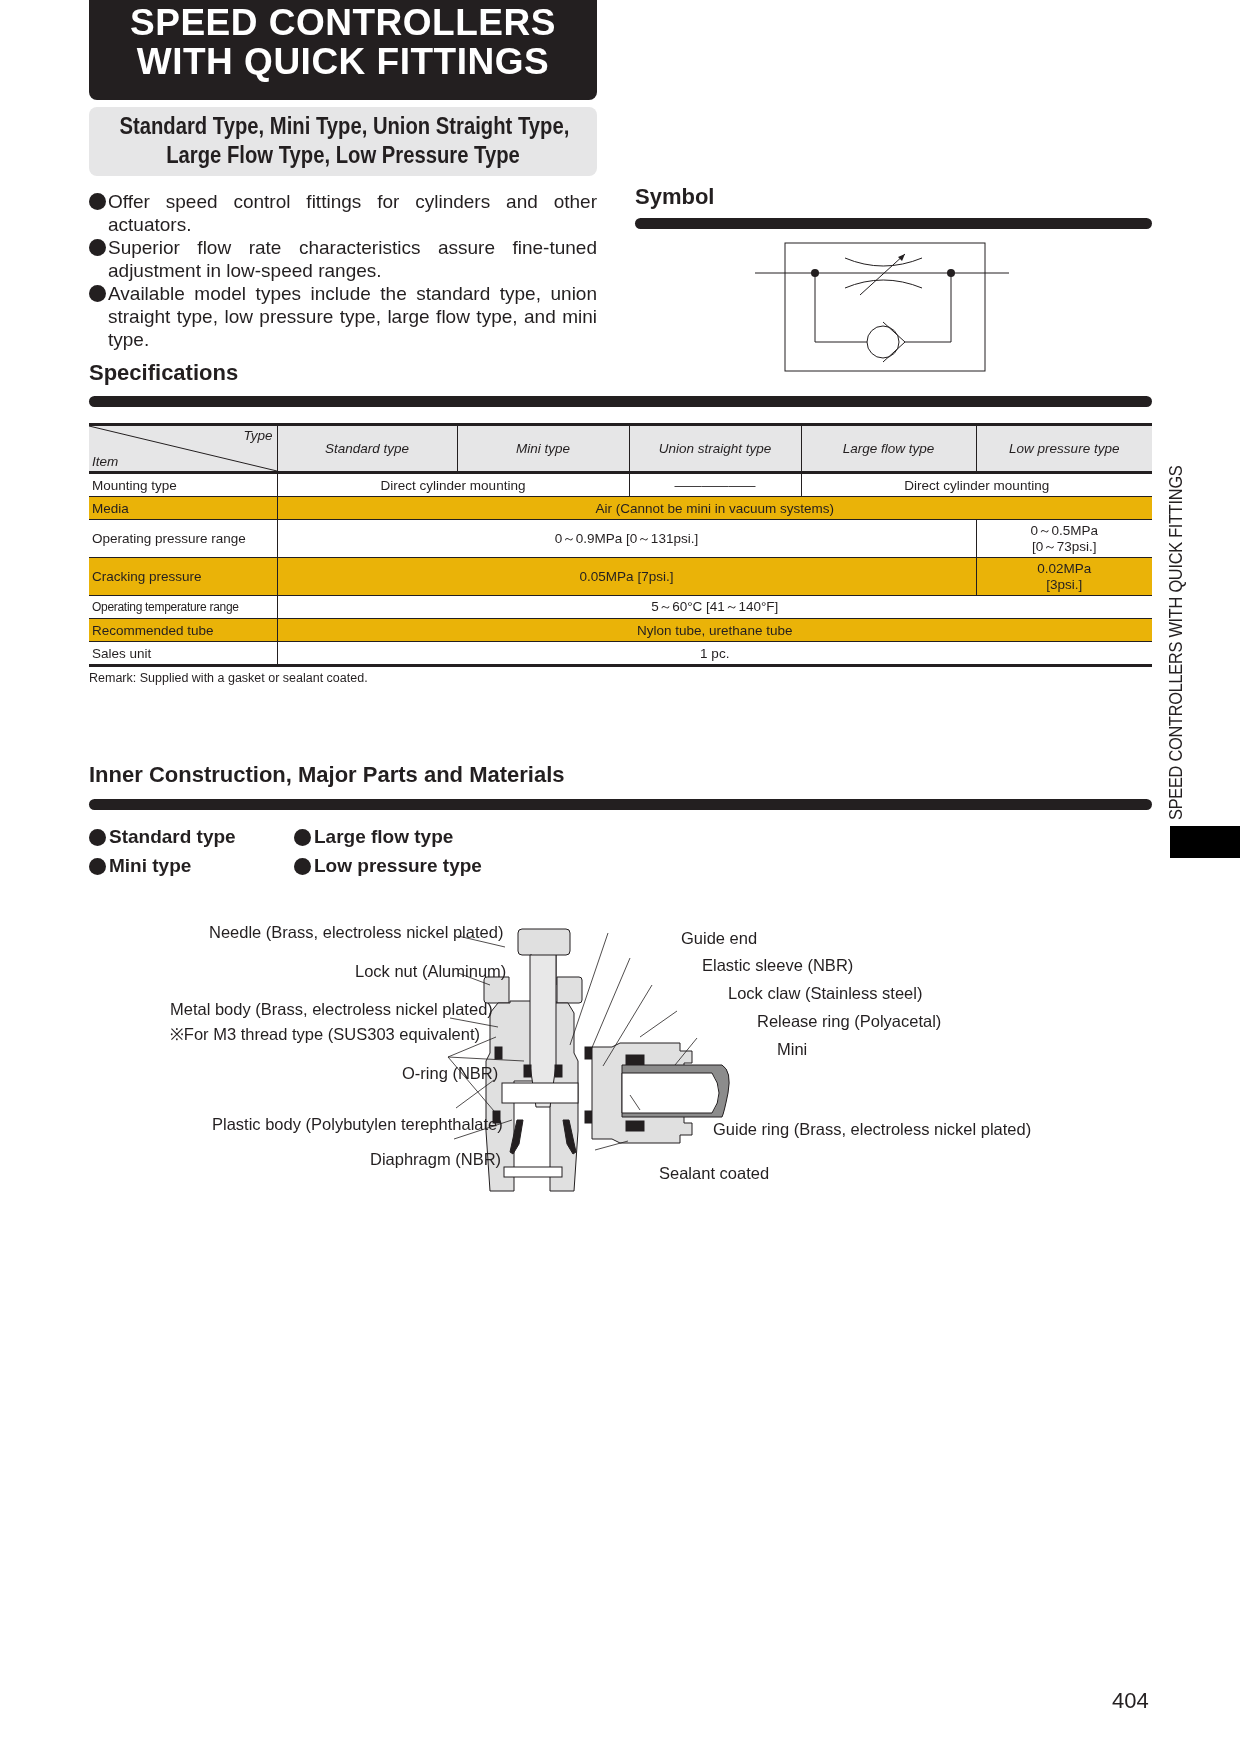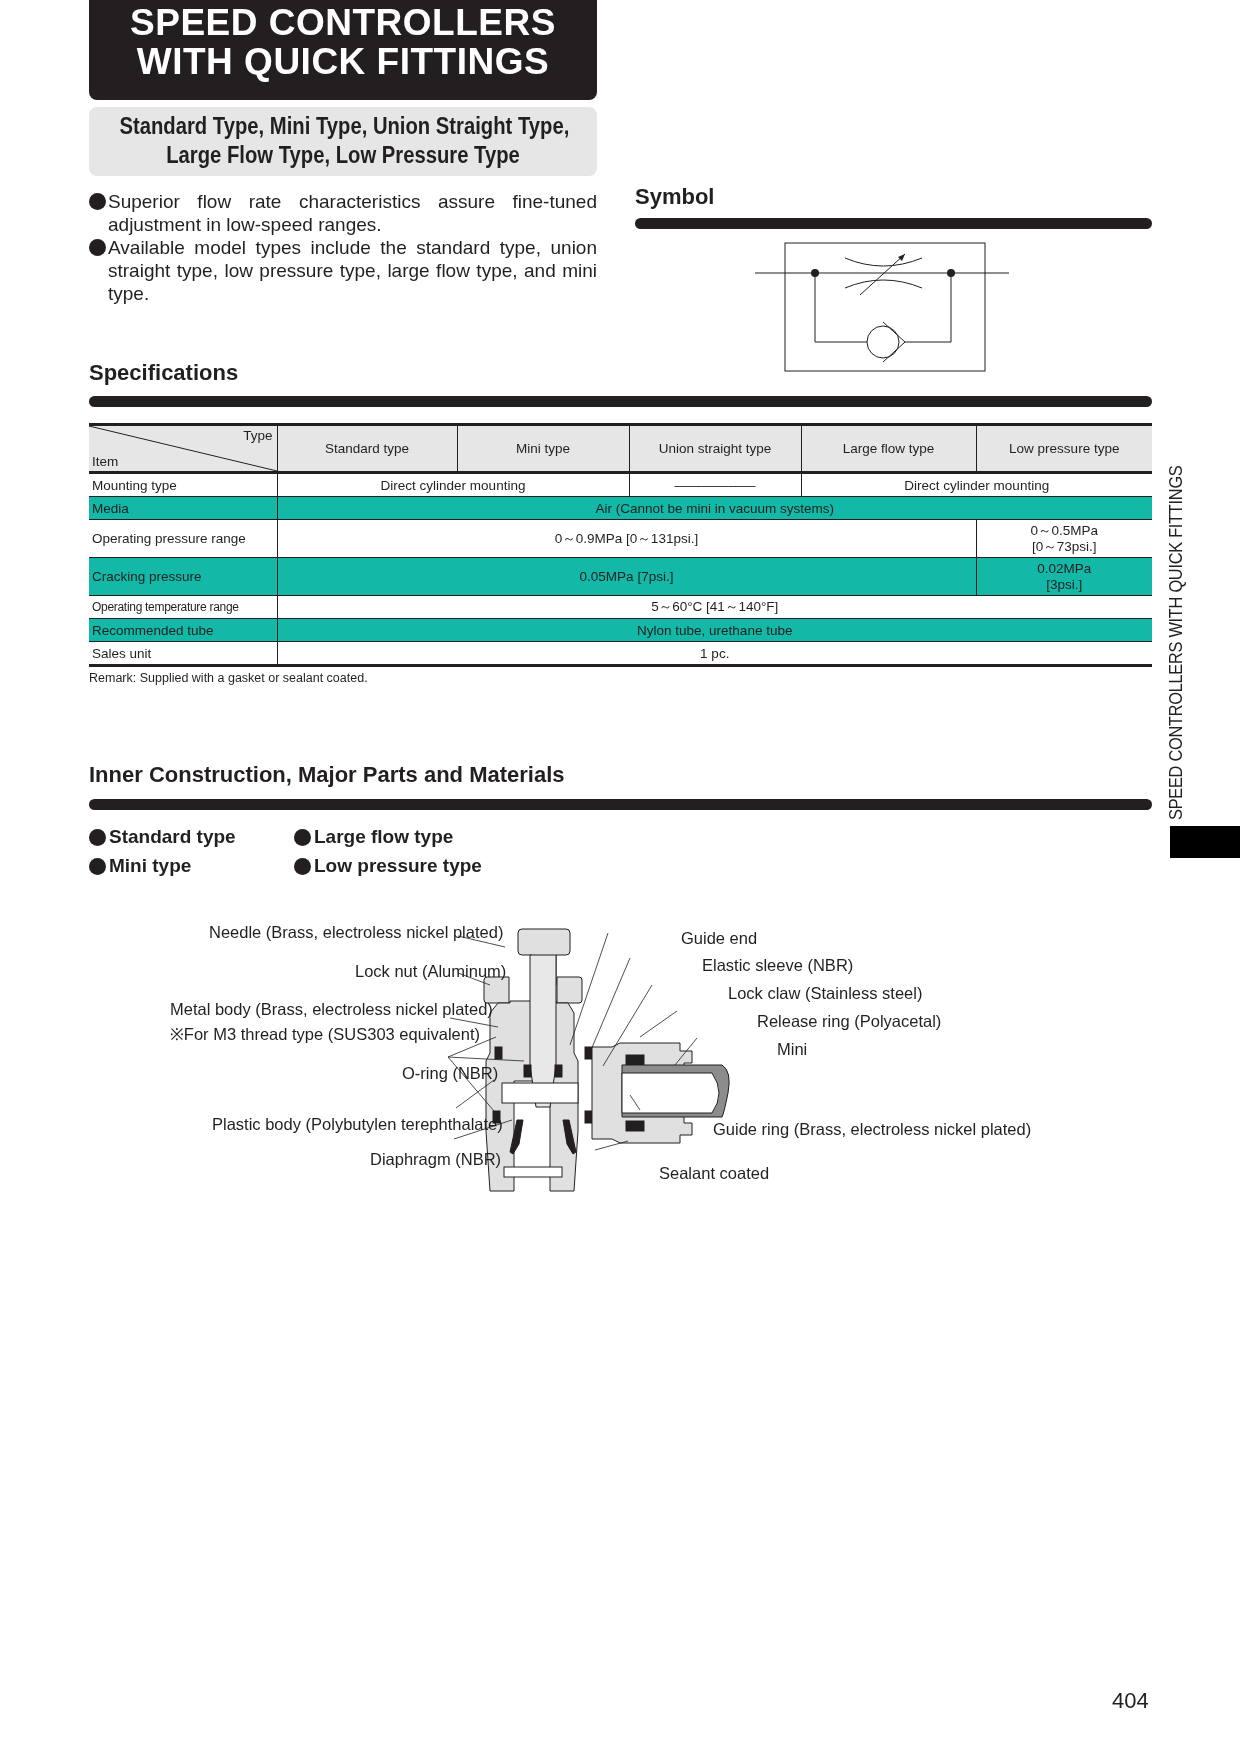--- a/index.html
+++ b/index.html
@@ -15,22 +15,22 @@
   .section-title{font-weight:bold;font-size:22px;}
   .section-bar{height:11px;background:#231f20;border-radius:6px;}
   #symbol-title{left:635px;top:184px;}
   #symbol-bar{left:635px;top:218px;width:517px;}
   #symbol-svg{left:755px;top:240px;width:270px;height:135px;}
   #spec-title{left:89px;top:360px;}
   #spec-bar{left:89px;top:396px;width:1063px;}
   #spec-table{left:89px;top:423px;width:1063px;border-collapse:collapse;font-size:13.5px;}
   #spec-table td{border-bottom:1px solid #231f20;padding:0 3px;height:22px;}
   #spec-table td.c{text-align:center;border-left:1px solid #231f20;}
-  #spec-table tr.g td{background:#14b8a6;}
-  #spec-table tr.head td{height:45px;background:#e6e6e7;border-bottom:3px solid #231f20;}
+  #spec-table tr.g td{background:#eab308;}
+  #spec-table tr.head td{height:45px;background:#e6e6e7;border-bottom:3px solid #231f20;font-style:italic;}
   #spec-table tr.top td{border-top:3px solid #231f20;}
   #spec-table tr.last td{border-bottom:3px solid #231f20;}
   #spec-table tr.tall td{height:37px;line-height:16px;}
   .diag-cell{position:relative;width:180px;padding:0!important;}
   .diag-cell svg{position:absolute;left:0;top:0;}
   .diag-type{position:absolute;right:4px;top:2px;}
   .diag-item{position:absolute;left:3px;bottom:2px;}
   #remark{left:89px;top:671px;font-size:12.5px;}
   #inner-title{left:89px;top:762px;}
   #inner-bar{left:89px;top:799px;width:1063px;}
@@ -49,20 +49,21 @@
 <div id="title-box" class="abs">
   <div>SPEED CONTROLLERS</div>
   <div>WITH QUICK FITTINGS</div>
 </div>
 <div id="subtitle-box" class="abs">
   <span class="sub-line">Standard Type, Mini Type, Union Straight Type,</span>
   <span class="sub-line">Large Flow Type, Low Pressure Type</span>
 </div>
 
 <div id="features" class="abs">
+  <div class="feature"><span class="dot"></span><span>Offer speed control fittings for cylinders and other actuators.</span></div>
   <div class="feature"><span class="dot"></span><span>Superior flow rate characteristics assure fine-tuned adjustment in low-speed ranges.</span></div>
   <div class="feature"><span class="dot"></span><span>Available model types include the standard type, union straight type, low pressure type, large flow type, and mini type.</span></div>
 </div>
 
 <div id="symbol-title" class="abs section-title">Symbol</div>
 <div id="symbol-bar" class="abs section-bar"></div>
 <svg id="symbol-svg" class="abs" viewBox="0 0 270 135">
   <rect x="30" y="3" width="200" height="128" fill="none" stroke="#231f20" stroke-width="1"></rect>
   <line x1="0" y1="33" x2="254" y2="33" stroke="#231f20" stroke-width="1"></line>
   <circle cx="60" cy="33" r="4" fill="#231f20"></circle>

